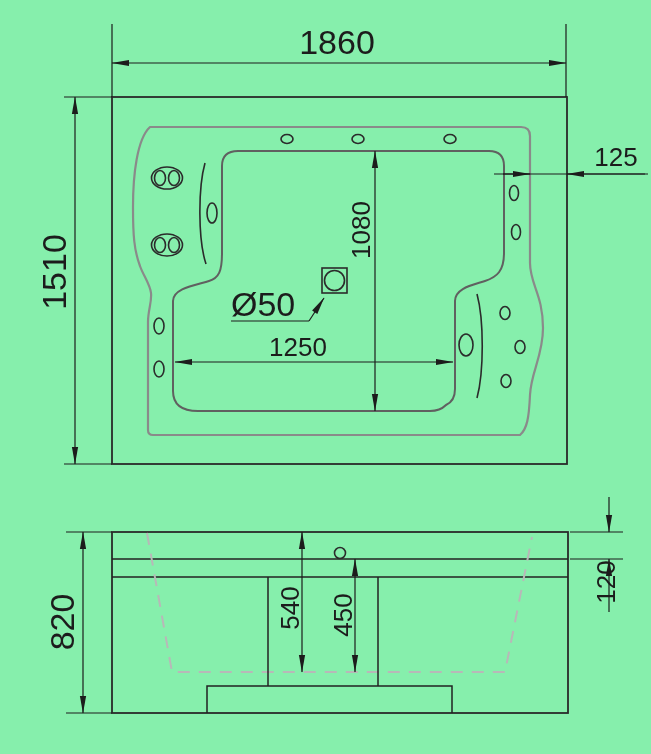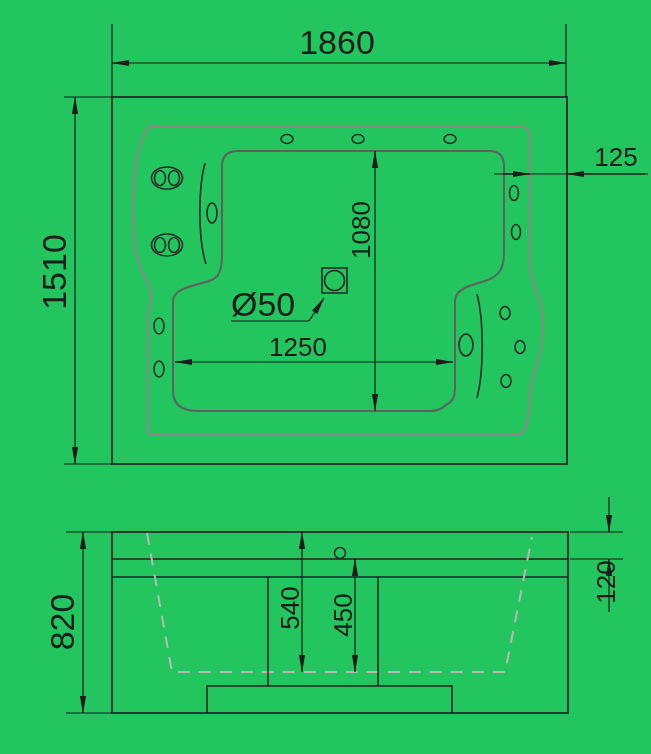--- a/index.html
+++ b/index.html
@@ -1,16 +1,16 @@
 <!DOCTYPE html>
 <html><head>
 <meta charset="utf-8">
 <style>
   html,body{margin:0;padding:0;background:#fff;}
-  .canvas{position:relative;width:651px;height:754px;background:#22c55e;overflow:hidden;
+  .canvas{position:relative;width:651px;height:754px;background:#86efac;overflow:hidden;
           font-family:"Liberation Sans", sans-serif;}
   svg{display:block;}
   .outline-black{fill:none;stroke:#2a2a2a;stroke-width:1.8;}
   .thin-black{fill:none;stroke:#222222;stroke-width:1.5;}
   .rim{fill:none;stroke:#8a8a8a;stroke-width:2.2;stroke-linejoin:round;}
   .basin{fill:none;stroke:#606060;stroke-width:2;stroke-linejoin:round;}
   .feature{fill:none;stroke:#2b2b2b;stroke-width:1.6;}
   .dashed{fill:none;stroke:#b8b8b8;stroke-width:2;stroke-dasharray:12 9;}
   .dim{fill:none;stroke:#1c1c1c;stroke-width:1.2;}
   .dim-lg{font-size:34px;fill:#1c1c1c;}

